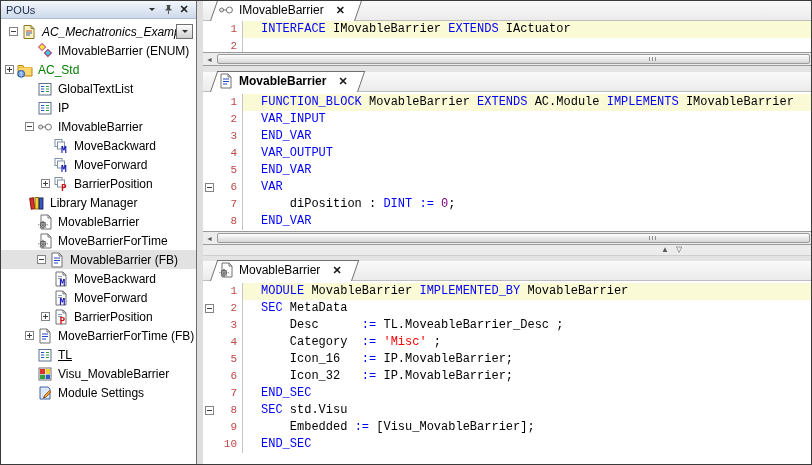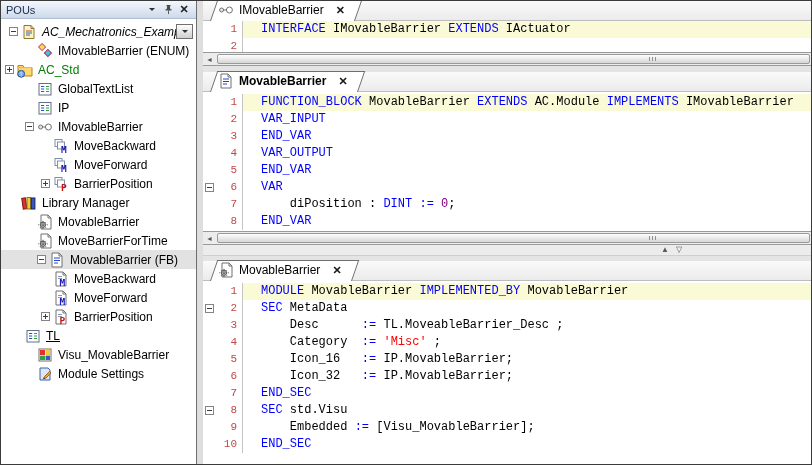--- a/index.html
+++ b/index.html
@@ -223,21 +223,21 @@
           </span>
           <span class="ticon">
             <svg viewBox="0 0 16 16">
               <rect x="2" y="1.5" width="7" height="7" fill="#fff" stroke="#8090a8"></rect>
               <rect x="4.5" y="4" width="7" height="7" fill="#fff" stroke="#8090a8"></rect>
               <text x="8" y="14.5" font-size="9.5" font-weight="bold" fill="#d01010" font-family="monospace">P</text>
             </svg>
           </span>
           <span class="tlabel">BarrierPosition</span>
         </div>
-        <div class="tree-row" style="padding-left: 4px;">
+        <div class="tree-row" style="padding-left: 12px;">
           <span class="exp-slot"></span>
           <span class="ticon">
             <svg viewBox="0 0 16 16">
               <rect x="1.5" y="3" width="3.6" height="11" fill="#e03030" stroke="#801010" transform="rotate(-8 3.3 8.5)"></rect>
               <rect x="6" y="2.5" width="3.6" height="11.5" fill="#f0d030" stroke="#907010"></rect>
               <rect x="10.3" y="3" width="3.6" height="11" fill="#3858c8" stroke="#102060"></rect>
             </svg>
           </span>
           <span class="tlabel">Library Manager</span>
         </div>
@@ -311,21 +311,34 @@
           <span class="ticon">
             <svg viewBox="0 0 16 16">
               <path d="M3 1h7l3 3v11H3z" fill="#fff" stroke="#707070"></path>
               <path d="M10 1v3h3" fill="none" stroke="#707070"></path>
               <path d="M5 5.5h4M5 7.5h4" stroke="#8898b8"></path>
               <text x="6.5" y="14.5" font-size="9.5" font-weight="bold" fill="#d01010" font-family="monospace">P</text>
             </svg>
           </span>
           <span class="tlabel">BarrierPosition</span>
         </div>
-        <div class="tree-row" style="padding-left: 8px; text-decoration: underline;">
+        <div class="tree-row" style="padding-left: 20px;">
+          <span class="exp-slot">
+            <span class="expbox plus"></span>
+          </span>
+          <span class="ticon">
+            <svg viewBox="0 0 16 16">
+              <path d="M3 1h7l3 3v11H3z" fill="#fff" stroke="#707070"></path>
+              <path d="M10 1v3h3" fill="none" stroke="#707070"></path>
+              <path d="M5 6h6M5 8.5h6M5 11h4" stroke="#2244cc"></path>
+            </svg>
+          </span>
+          <span class="tlabel">MoveBarrierForTime (FB)</span>
+        </div>
+        <div class="tree-row" style="padding-left: 20px; text-decoration: underline;">
           <span class="exp-slot"></span>
           <span class="ticon">
             <svg viewBox="0 0 16 16">
               <rect x="2" y="2.5" width="12" height="11.5" fill="#fff" stroke="#607090"></rect>
               <path d="M4 5.5h3.2M4 8h3.2M4 10.5h3.2" stroke="#2a52be"></path>
               <path d="M9 5.5h3M9 8h3M9 10.5h3" stroke="#2e9e3e"></path>
             </svg>
           </span>
           <span class="tlabel">TL</span>
         </div>

